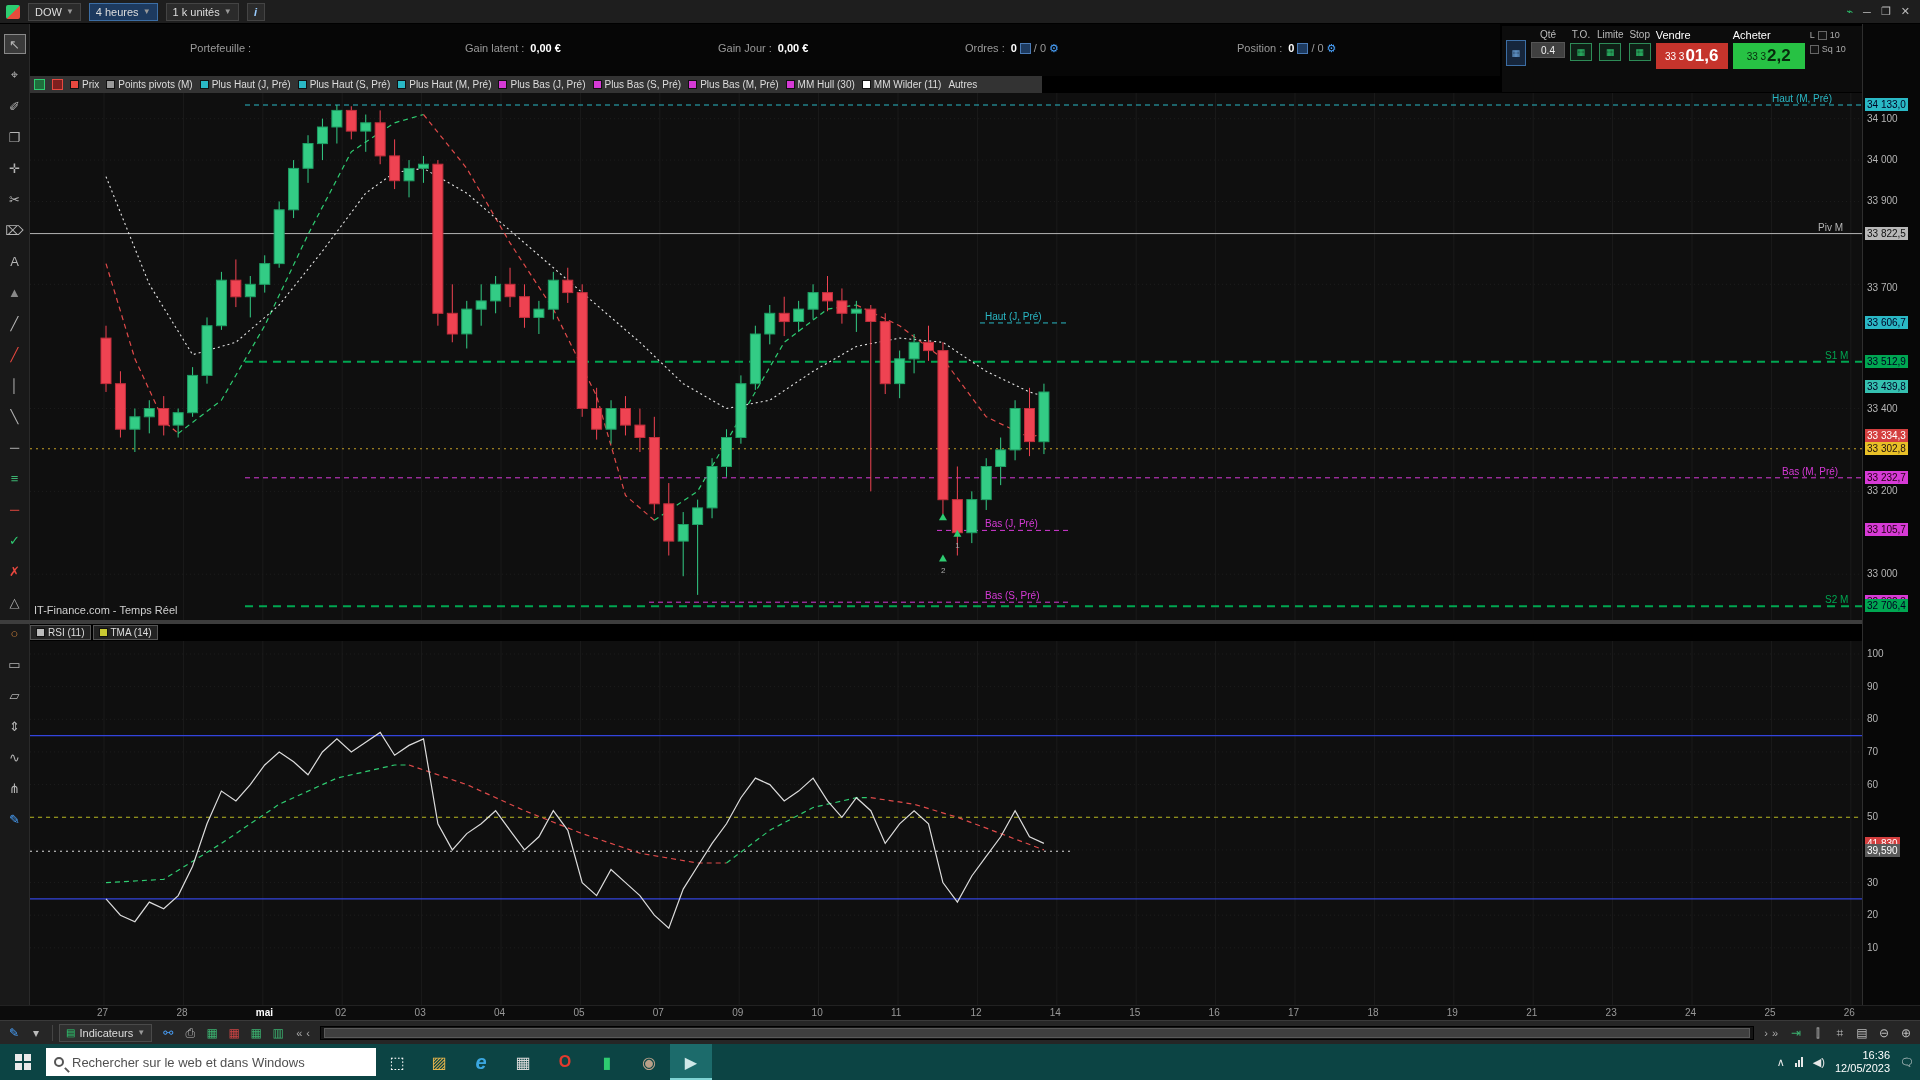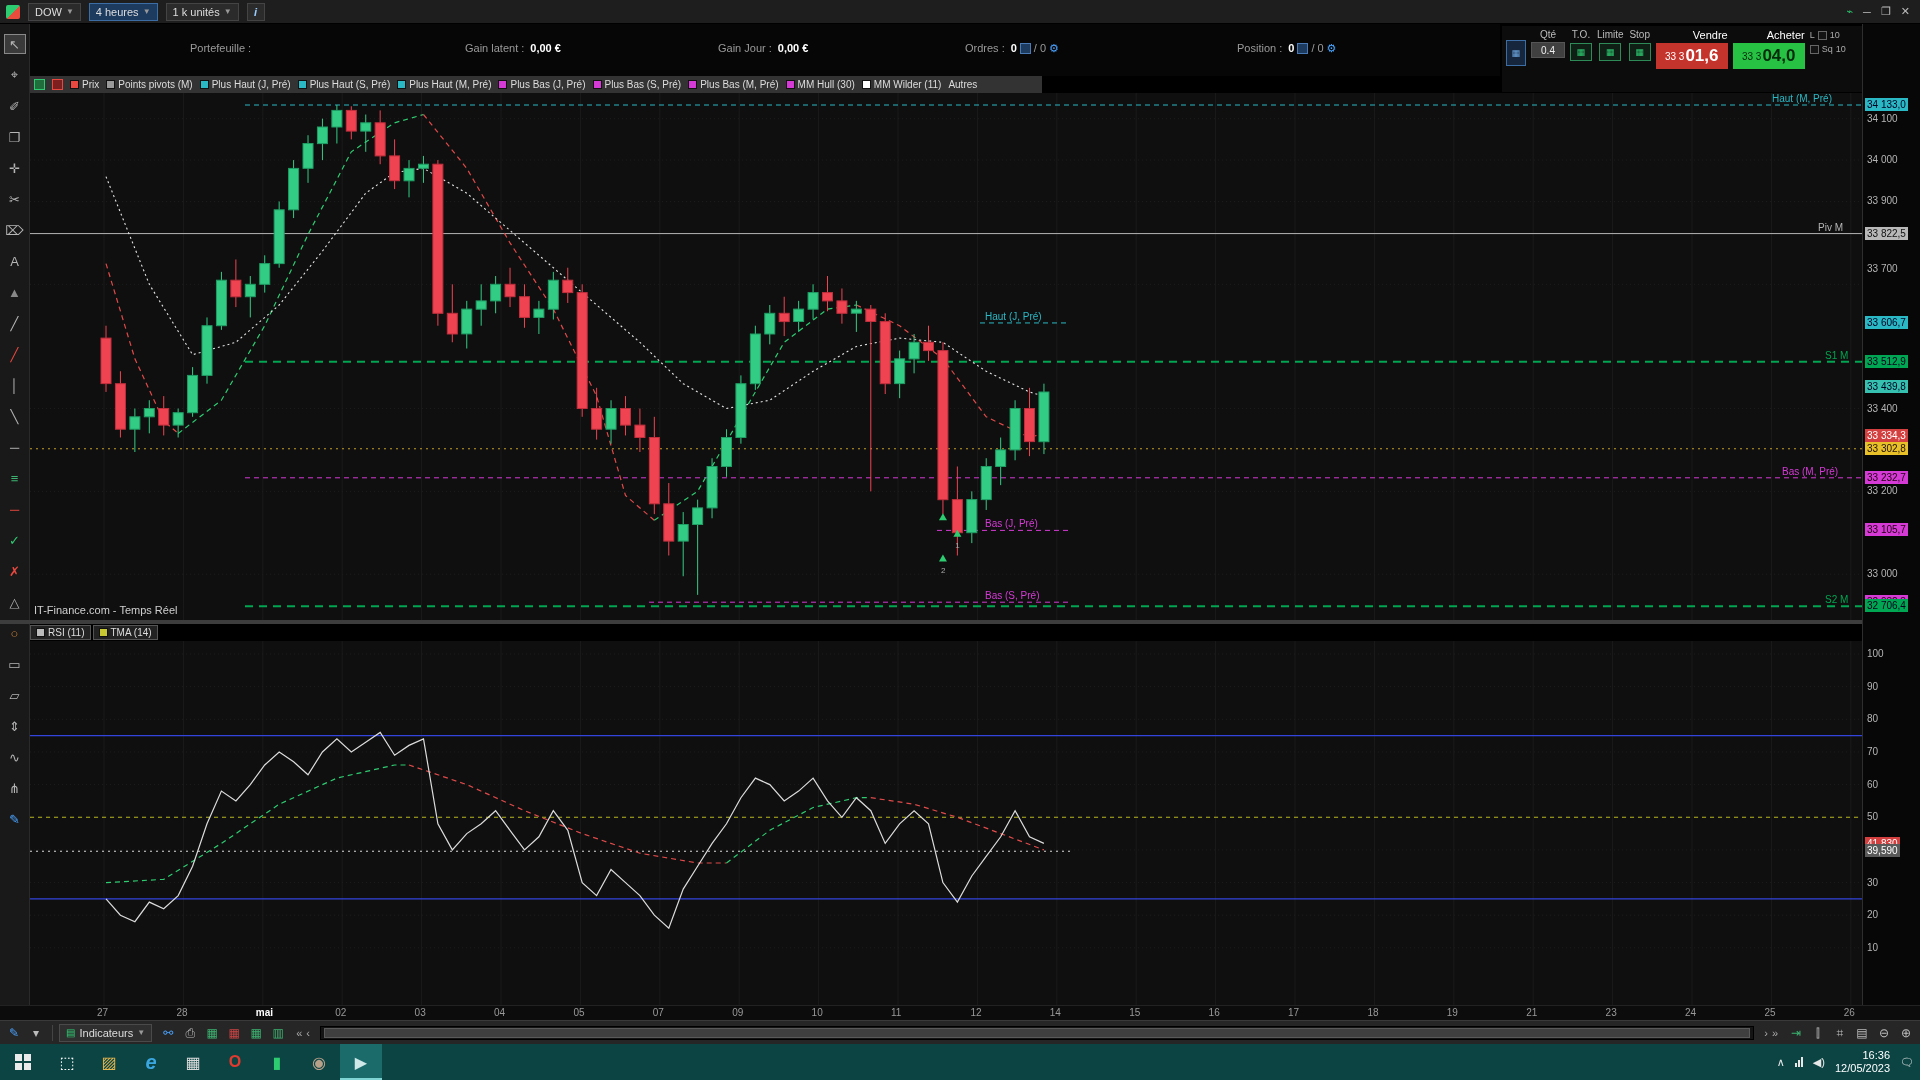--- a/index.html
+++ b/index.html
@@ -26,21 +26,21 @@
 
   
   #trading-panel{position:absolute;top:26px;right:0;width:418px;height:66px;background:#0c0c0c;display:flex;align-items:flex-start;padding:2px 2px 0 4px;gap:5px}
   .tp-keypad{width:20px;height:26px;border:1px solid #3c6ea5;background:#16263c;color:#6fa8e0;font-size:9px;display:flex;align-items:center;justify-content:center;margin-top:12px}
   .tp-qty{display:flex;flex-direction:column;align-items:center;gap:2px;margin-top:1px}
   .tp-label{color:#bbb;font-size:10px}
   .tp-input{width:34px;height:16px;background:#404040;border:1px solid #555;color:#eee;font-size:10px;text-align:center}
   .tp-col{display:flex;flex-direction:column;align-items:center;gap:3px;margin-top:1px}
   .tp-btn{width:22px;height:18px;border:1px solid #2e8b57;background:#0f1f16;display:flex;align-items:center;justify-content:center;color:#2ecc71;font-size:9px;cursor:pointer}
   .tp-side{display:flex;flex-direction:column;align-items:stretch;width:72px;margin-top:1px}
-  .tp-head{text-align:right;color:#fff;font-size:11px;height:14px}
+  .tp-head{text-align:left;color:#fff;font-size:11px;height:14px}
   .tp-price{height:26px;display:flex;align-items:center;justify-content:center;gap:1px;cursor:pointer}
   .tp-price .sm{font-size:10px}
   .tp-price .bg{font-size:17px;font-weight:bold}
   .tp-price.sell{background:#c5342c;color:#fff}
   .tp-price.buy{background:#27c244;color:#072b0d}
   .tp-right{display:flex;flex-direction:column;gap:4px;font-size:9px;color:#aaa;margin-top:2px}
   .tp-rrow{display:flex;align-items:center;gap:3px}
   .tp-box{width:9px;height:9px;border:1px solid #666;background:#141414;display:inline-block}
 
   
@@ -161,21 +161,21 @@
     <div class="tp-head">Vendre</div>
     <div class="tp-price sell">
         <span class="sm">33 3</span>
         <span class="bg">01,6</span>
       </div>
   </div>
   <div class="tp-side">
     <div class="tp-head">Acheter</div>
     <div class="tp-price buy">
         <span class="sm">33 3</span>
-        <span class="bg">04,0</span>
+        <span class="bg">2,2</span>
       </div>
   </div>
   <div class="tp-right">
     <div class="tp-rrow">
         <span>L</span>
         <span class="tp-box"></span>
         <span>10</span>
       </div>
     <div class="tp-rrow">
         <span class="tp-box"></span>
@@ -516,21 +516,21 @@
       <polyline points="76.0,257.9 90.4,274.2 104.9,280.7 119.3,261.1 133.7,267.7 148.2,254.6 162.6,225.2 177.0,182.8 191.4,150.1 205.9,159.9 220.3,143.6 234.7,124.0 249.2,111.0 263.6,120.7 278.0,133.8 292.4,111.0 306.9,97.9 321.3,111.0 335.7,101.2 350.2,91.4 364.6,114.2 379.0,104.4 393.5,97.9 407.9,182.8 422.3,208.9 436.8,192.6 451.2,182.8 465.6,169.7 480.0,189.3 494.5,208.9 508.9,195.8 523.3,169.7 537.8,189.3 552.2,241.6 566.6,254.6 581.0,228.5 595.5,241.6 609.9,254.6 624.3,274.2 638.8,287.3 653.2,248.1 667.6,225.2 682.1,202.4 696.5,182.8 710.9,156.7 725.4,137.1 739.8,143.6 754.2,159.9 768.6,150.1 783.1,137.1 797.5,159.9 811.9,176.3 826.4,156.7 840.8,169.7 855.2,202.4 869.6,182.8 884.1,169.7 898.5,182.8 912.9,241.6 927.4,261.1 941.8,235.0 956.2,215.4 970.7,195.8 985.1,169.7 999.5,195.8 1013.9,202.4" fill="none" stroke="#dcdcdc" stroke-width="1.2"></polyline>
     </svg>
 </div>
 
 <div id="price-axis">
     <div class="pa pa-cyan" style="top: 74.0083px;">34 133,0</div>
     <div class="pa pa-plain" style="top: 87.6729px;">34 100</div>
     <div class="pa pa-plain" style="top: 129.081px;">34 000</div>
     <div class="pa pa-plain" style="top: 170.489px;">33 900</div>
     <div class="pa pa-gray" style="top: 202.58px;">33 822,5</div>
-    <div class="pa pa-plain" style="top: 238px;">33 700</div>
+    <div class="pa pa-plain" style="top: 257px;">33 700</div>
     <div class="pa pa-cyan" style="top: 291.938px;">33 606,7</div>
     <div class="pa pa-green" style="top: 330.778px;">33 512,9</div>
     <div class="pa pa-teal" style="top: 356px;">33 439,8</div>
     <div class="pa pa-plain" style="top: 377.528px;">33 400</div>
     <div class="pa pa-red" style="top: 404.733px;">33 334,3</div>
     <div class="pa pa-yellow" style="top: 417.776px;">33 302,8</div>
     <div class="pa pa-magenta" style="top: 446.803px;">33 232,7</div>
     <div class="pa pa-plain" style="top: 460.344px;">33 200</div>
     <div class="pa pa-magenta" style="top: 499.391px;">33 105,7</div>
     <div class="pa pa-plain" style="top: 543.159px;">33 000</div>
@@ -616,20 +616,24 @@
 
 <div id="taskbar">
   <div id="start-button">
     <span class="win-grid">
         <span></span>
         <span></span>
         <span></span>
         <span></span>
       </span>
   </div>
+  <div id="search-box">
+    <span class="mag"></span>
+    <span>Rechercher sur le web et dans Windows</span>
+  </div>
   <span id="tb-apps" style="display:flex">
       <div class="tb-app" style="color: rgb(255, 255, 255);">⬚</div>
       <div class="tb-app" style="color: rgb(232, 182, 76);">▨</div>
       <div class="tb-app" style="color: rgb(59, 167, 224); font-weight: bold; font-style: italic; font-size: 20px;">e</div>
       <div class="tb-app" style="color: rgb(216, 216, 216);">▦</div>
       <div class="tb-app" style="color: rgb(226, 58, 46); font-weight: bold;">O</div>
       <div class="tb-app" style="color: rgb(46, 204, 113);">▮</div>
       <div class="tb-app" style="color: rgb(185, 160, 137);">◉</div>
       <div class="tb-app active" style="color: rgb(207, 232, 232);">▶</div>
     </span>

